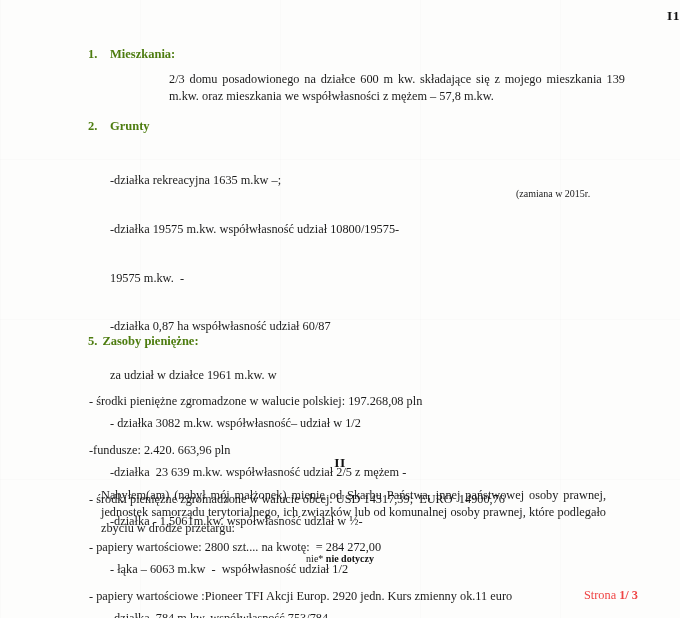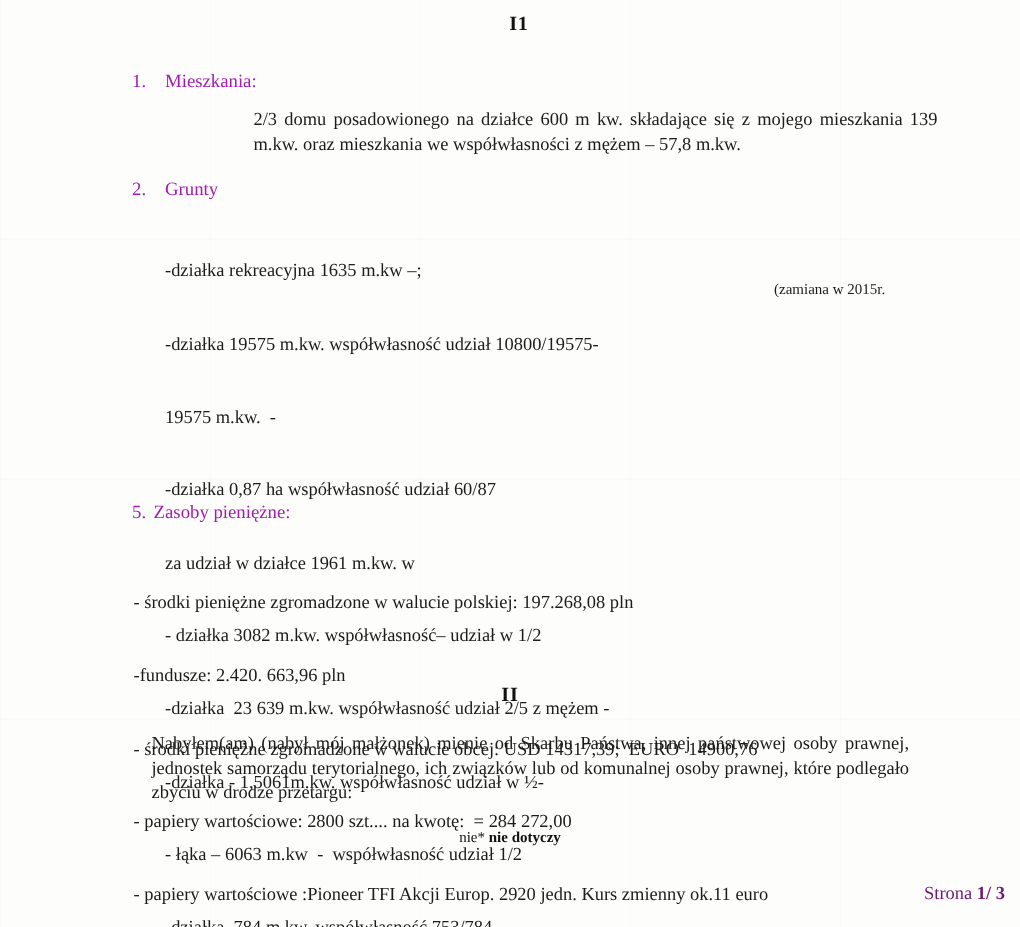--- a/index.html
+++ b/index.html
@@ -38,33 +38,34 @@
     text-align: center;
     font-weight: 700;
     font-size: 13.5px;
     letter-spacing: 0.5px;
     color: #111;
   }
   .roman-top {
     position: absolute;
     left: 12px; right: 0;
     top: 8px;
+    text-align: right;
   }
   .roman-mid {
     position: absolute;
     left: 0; right: 0;
     top: 455px;
   }
 
   
   .sec-heading {
     position: absolute;
-    font-weight: 400;
+    font-weight: 700;
     font-size: 12.5px;
-    color: #a21caf;
+    color: #4d7c0f;
     white-space: nowrap;
   }
   .sec-heading .num {
     display: inline-block;
     width: 22px;
   }
   .sec-heading.tight .num {
     width: auto;
     margin-right: 5px;
   }
@@ -104,25 +105,25 @@
     top: 553px;
     text-align: center;
     font-size: 10px;
     color: #111;
   }
   .answer .plain { font-weight: 400; }
   .answer .bold  { font-weight: 700; }
 
   .footer {
     position: absolute;
-    right: 10px;
+    right: 42px;
     top: 588px;
     font-size: 12.3px;
     font-weight: 700;
-    color: #701a75;
+    color: #ef4444;
     white-space: nowrap;
   }
   .footer .lbl { font-weight: 400; }
 </style>
 </head>
 <body>
 
 <div class="page"></div>
 
 <div class="content">

